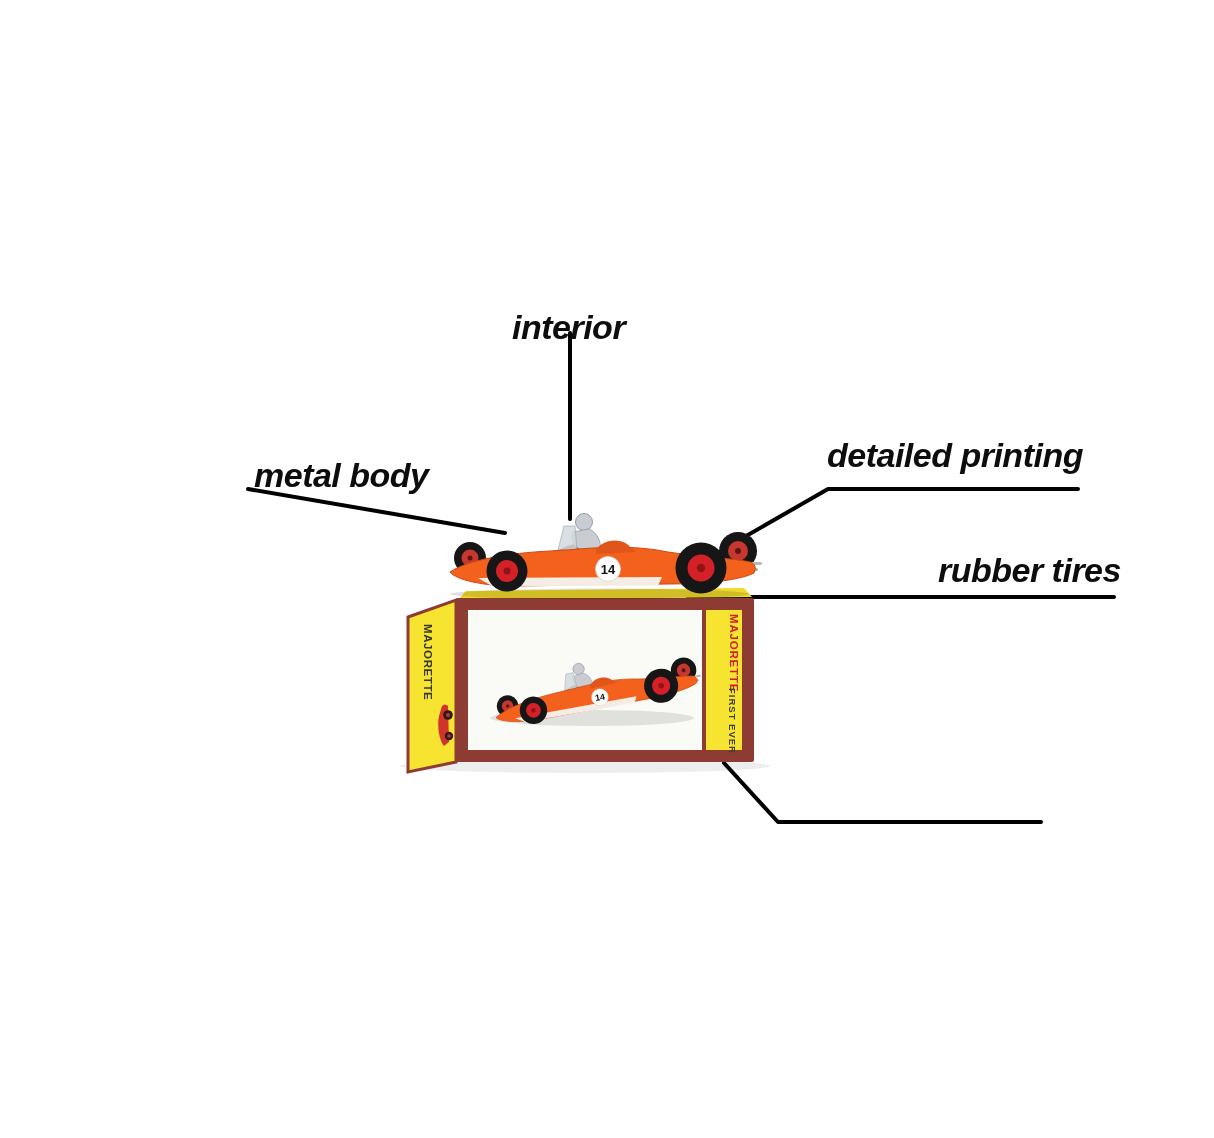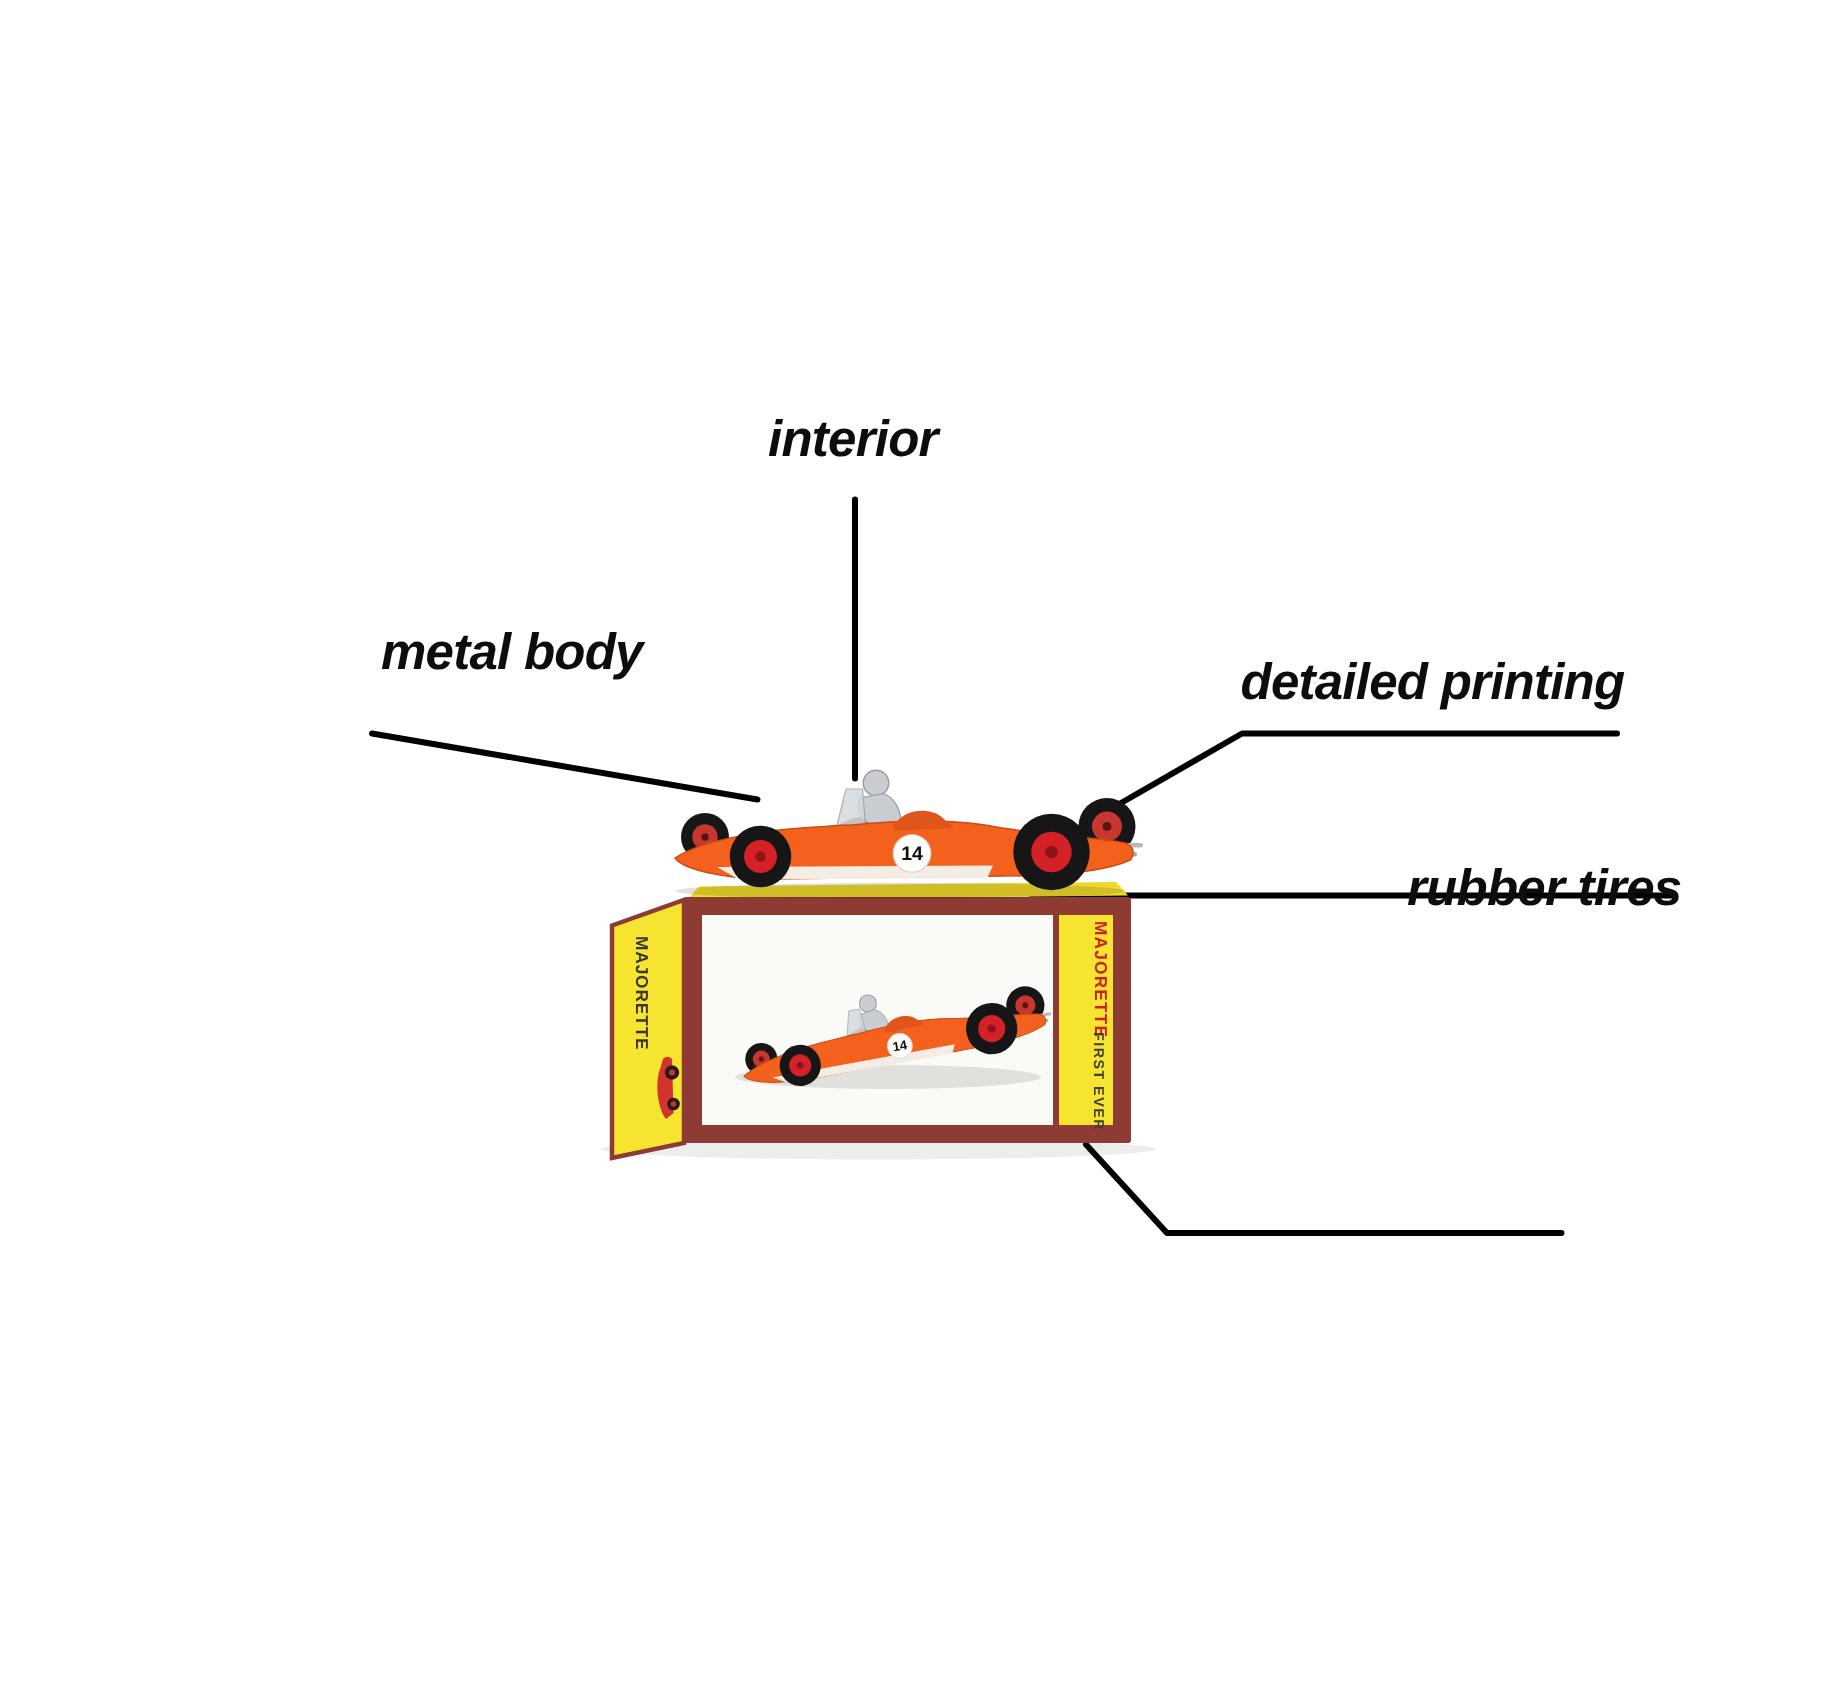--- a/index.html
+++ b/index.html
@@ -19,24 +19,24 @@
   }
   .callout {
     position: absolute;
     font-style: italic;
     font-weight: 700;
     font-size: 34px;
     letter-spacing: -0.5px;
     color: #0d0d0d;
     white-space: nowrap;
   }
-  #label-interior        { left: 512px; top: 274px; text-align: right; }
-  #label-metal-body      { left: 254px; top: 416px; }
+  #label-interior        { left: 512px; top: 308px; text-align: right; }
+  #label-metal-body      { left: 254px; top: 456px; }
   #label-detailed-print  { left: 827px; top: 436px; text-align: center; }
-  #label-rubber-tires    { left: 938px; top: 573px; }
+  #label-rubber-tires    { left: 938px; top: 551px; }
   #label-collectors-box  { left: 831px; top: 777px; }
 </style>
 </head>
 <body>
 
 <div class="canvas">
 
   <svg class="figure-svg" viewBox="0 0 1214 1138" aria-hidden="true">
 
     <defs>

